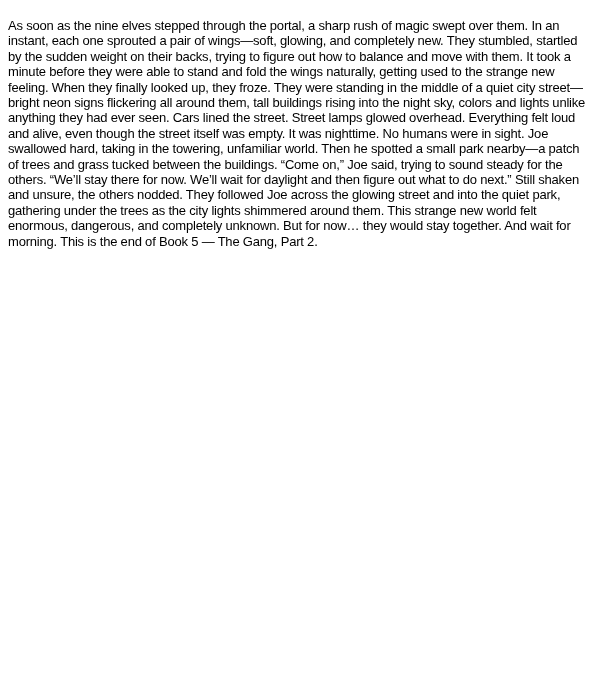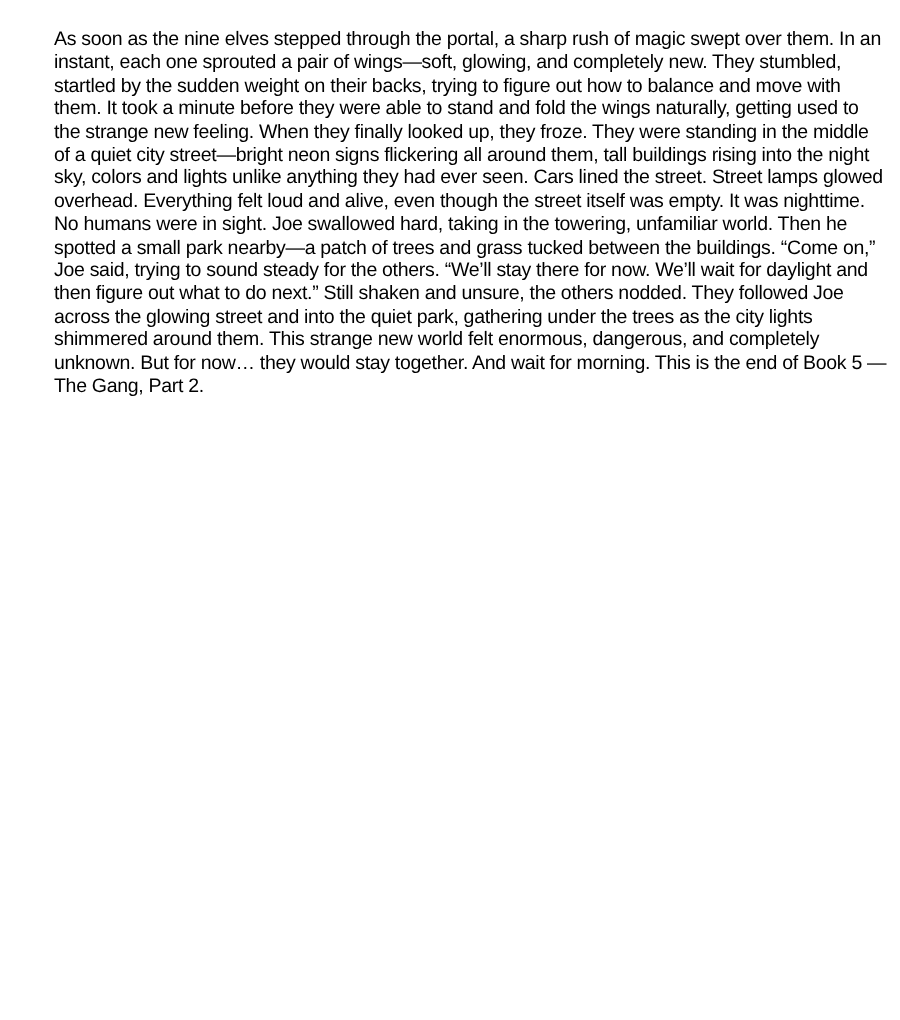--- a/index.html
+++ b/index.html
@@ -20,21 +20,20 @@
     background: #ffffff;
   }
   .story-paragraph {
     font-family: "Liberation Sans", sans-serif;
     font-size: 13px;
     line-height: 15.4px;
     letter-spacing: -0.2px;
     color: #000000;
     text-align: left;
     white-space: normal;
-    margin-left: 28px;
   }
 </style>
 </head>
 <body>
 
 <div class="page">
   <p class="story-paragraph">As soon as the nine elves stepped through the portal, a sharp rush of magic swept over them. In an instant, each one sprouted a pair of wings—soft, glowing, and completely new. They stumbled, startled by the sudden weight on their backs, trying to figure out how to balance and move with them. It took a minute before they were able to stand and fold the wings naturally, getting used to the strange new feeling. When they finally looked up, they froze. They were standing in the middle of a quiet city street—bright neon signs flickering all around them, tall buildings rising into the night sky, colors and lights unlike anything they had ever seen. Cars lined the street. Street lamps glowed overhead. Everything felt loud and alive, even though the street itself was empty. It was nighttime. No humans were in sight. Joe swallowed hard, taking in the towering, unfamiliar world. Then he spotted a small park nearby—a patch of trees and grass tucked between the buildings. “Come on,” Joe said, trying to sound steady for the others. “We’ll stay there for now. We’ll wait for daylight and then figure out what to do next.” Still shaken and unsure, the others nodded. They followed Joe across the glowing street and into the quiet park, gathering under the trees as the city lights shimmered around them. This strange new world felt enormous, dangerous, and completely unknown. But for now… they would stay together. And wait for morning. This is the end of Book 5 — The Gang, Part 2.</p>
 </div>
 
 </body></html>

